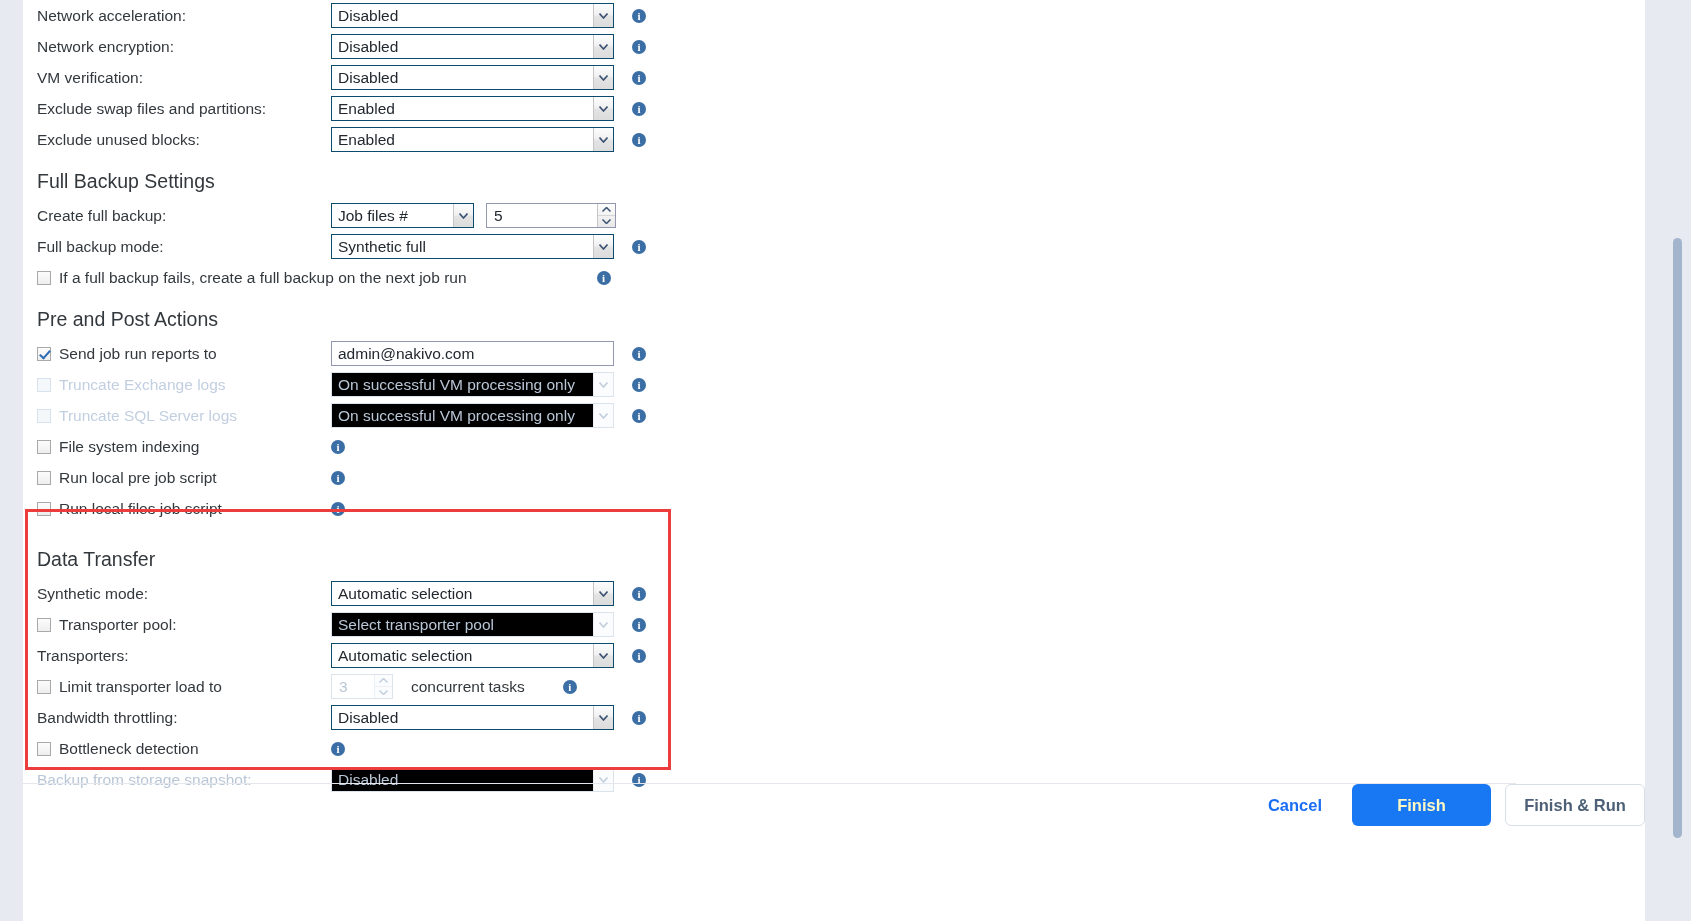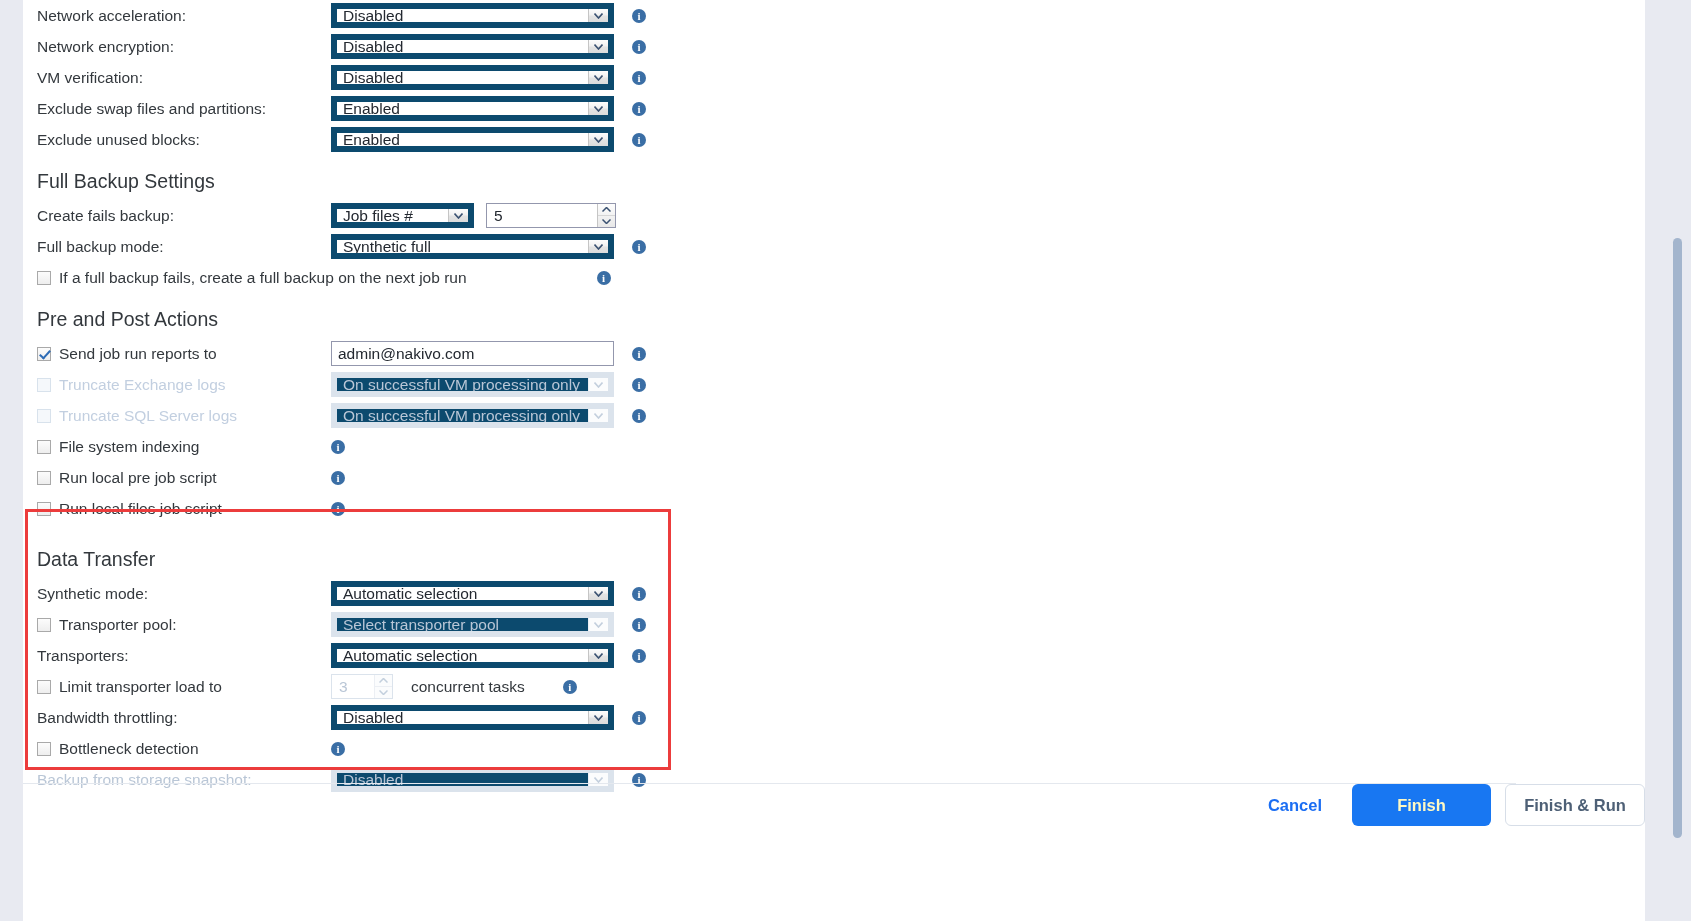--- a/index.html
+++ b/index.html
@@ -83,41 +83,41 @@
     width: 4px; height: 9px;
     border: solid #2d6bb5;
     border-width: 0 2px 2px 0;
     transform: rotate(42deg);
   }
 
   
   .select {
     position: relative;
     height: 25px;
-    border: 6px solid #0c4a6e;
+    border: 1px solid #0c4a6e;
     background: #ffffff;
     display: flex; align-items: center;
     padding-left: 6px;
     font-size: 15.5px;
     color: #232830;
     overflow: hidden;
     white-space: nowrap;
   }
   .select .arrow-box {
     position: absolute; right: 0; top: 0;
     width: 20px; height: 100%;
     background: linear-gradient(#fdfdfd 0%, #f1f1f1 45%, #e3e3e3 55%, #dcdcdc 100%);
     border-left: 1px solid #c5c5c5;
     display: flex; align-items: center; justify-content: center;
   }
   .select .arrow-box svg { display: block; }
   .select.disabled {
     border-color: #dbe3ec;
     color: #b9c6d6;
-    background: #0c4a6e;
+    background: #000000;
   }
   .select.disabled .arrow-box {
     background: #fbfcfd;
     border-left: 1px solid #eceff4;
   }
   .select.w-wide { width: 283px; }
   .select.w-short { width: 143px; }
 
   .textinput {
     height: 25px;
@@ -305,21 +305,21 @@
         </span>
       </div>
       <div class="info-slot gap-left">
         <span class="info">i</span>
       </div>
     </div>
 
     <h2 class="section-title" style="margin-top:7px;">Full Backup Settings</h2>
 
     <div class="row">
-      <div class="label">Create fails backup:</div>
+      <div class="label">Create full backup:</div>
       <div class="select w-short">
         <span>Job files #</span>
         <span class="arrow-box">
           <svg width="9" height="6" viewBox="0 0 9 6">
               <path d="M0.5 0.5 L4.5 5 L8.5 0.5" fill="none" stroke="#3b5272" stroke-width="1.6"></path>
             </svg>
         </span>
       </div>
       <div class="spinner w-num" style="margin-left:12px;">
         <span>5</span>

